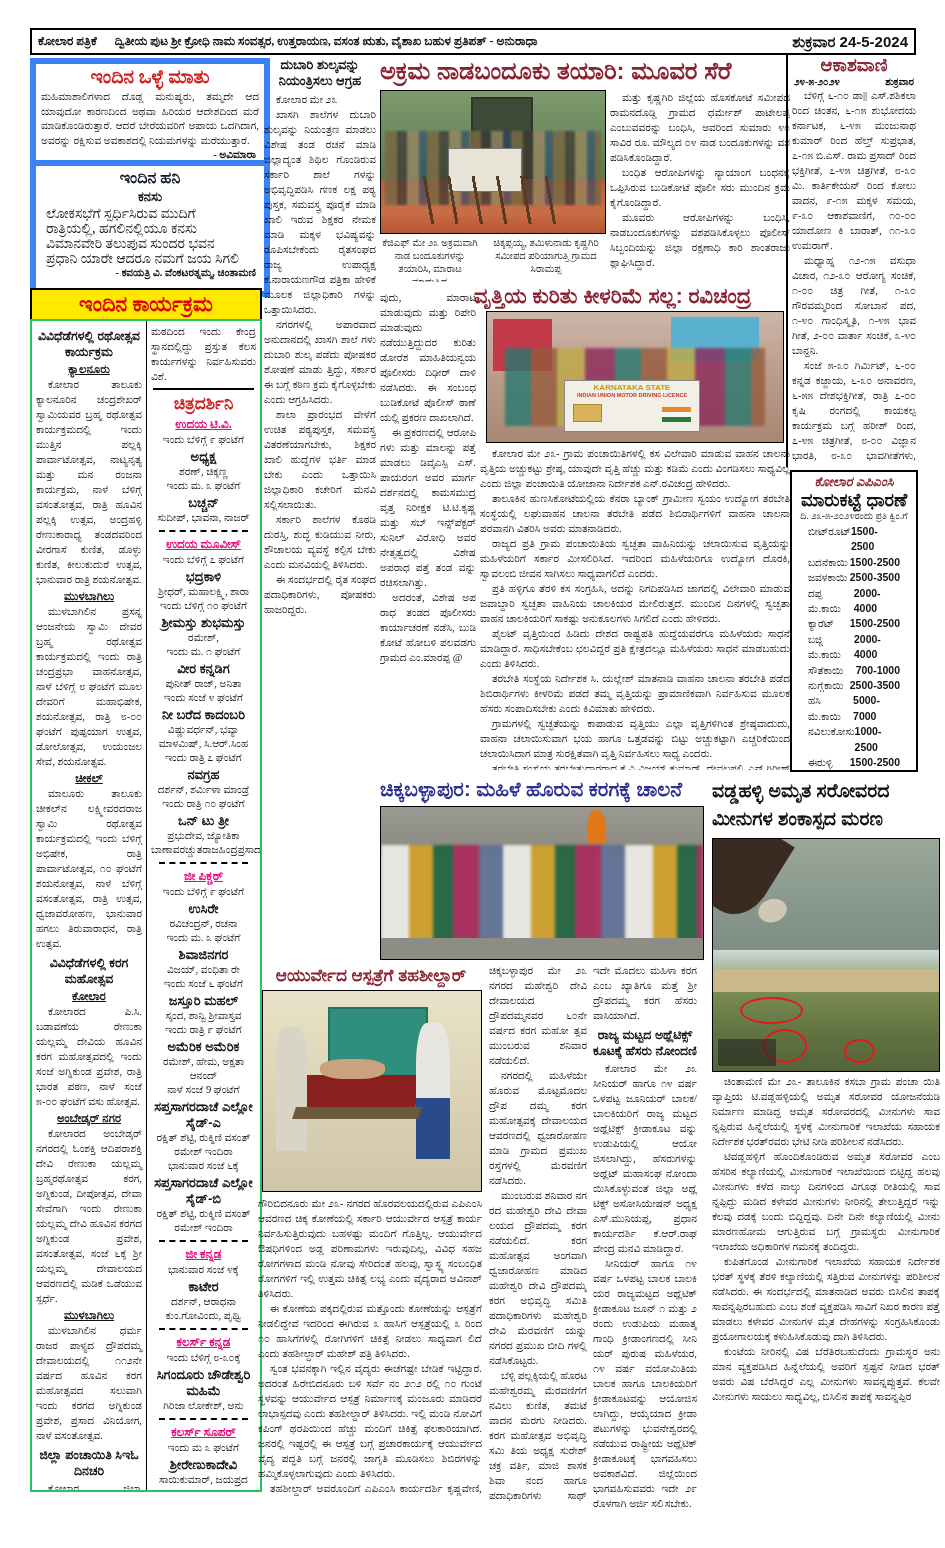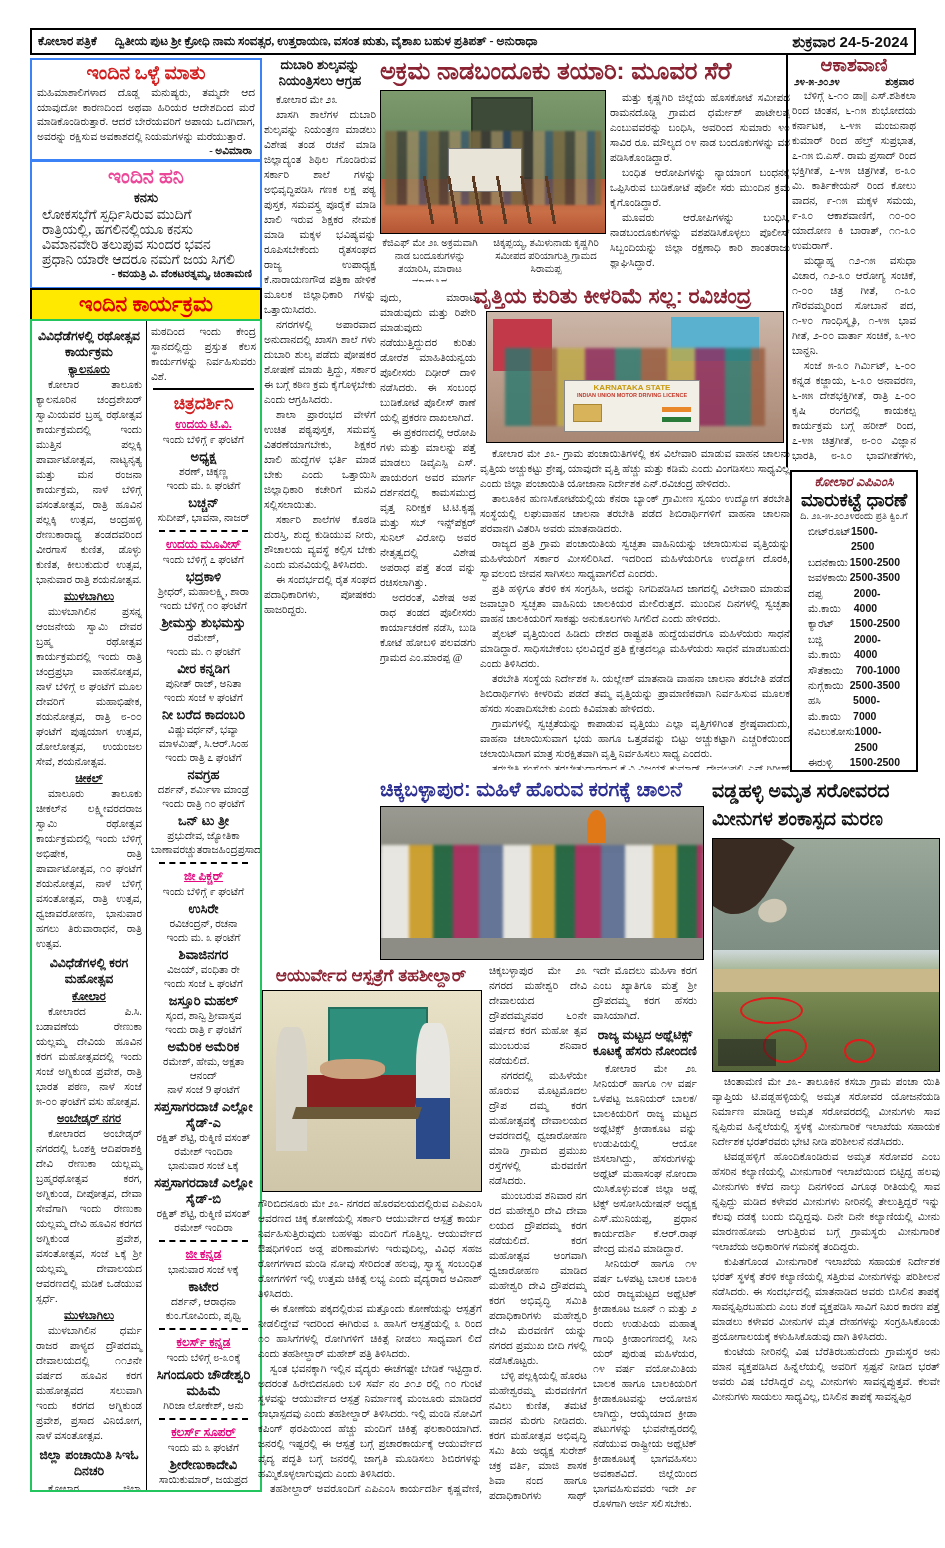--- a/index.html
+++ b/index.html
@@ -7,23 +7,23 @@
         font-family:"Liberation Serif","DejaVu Serif",serif;color:#111;}
   .abs{position:absolute;}
   .nb{overflow:hidden;}
   
   #masthead{left:30px;top:28px;width:882px;height:23px;border:2px solid #000;background:#fff;
             display:flex;align-items:center;font-size:12px;}
   #mh-name{font-weight:bold;margin-left:6px;white-space:nowrap;}
   #mh-info{flex:1;text-align:left;margin-left:18px;white-space:nowrap;overflow:hidden;font-weight:bold;}
   #mh-date{font-weight:bold;font-size:15px;margin-right:6px;white-space:nowrap;font-family:"Liberation Sans",sans-serif;}
   
-  .box{border:2px solid #3b82f6;background:#fff;}
+  .box{border:6px solid #3b82f6;background:#fff;}
   .gw-title{color:#d31f1f;font-weight:bold;font-size:19px;text-align:center;line-height:22px;margin-top:2px;}
-  .hani-title{color:#ec4899;font-weight:bold;font-size:20px;text-align:center;margin-top:3px;}
+  .hani-title{color:#0f172a;font-weight:bold;font-size:16px;text-align:center;margin-top:3px;}
   .sub-b{font-weight:bold;font-size:13px;text-align:center;margin-top:2px;}
   .small-just{font-size:10.5px;line-height:14.5px;text-align:justify;padding:2px 5px 0 5px;}
   .poem{font-size:14px;line-height:15px;padding:1px 8px 0 10px;}
   .sign-r{font-size:10.5px;font-weight:bold;text-align:right;padding-right:8px;margin-top:1px;}
   #banner{left:30px;top:288px;width:228px;height:29px;background:#ffe900;border:2px solid #000;
           color:#e00000;font-weight:bold;font-size:21px;text-align:center;line-height:29px;}
   #progbox{left:30px;top:319px;width:228px;height:1169px;border:2px solid #22c55e;display:flex;}
   .pcol{width:50%;padding:3px 4px;box-sizing:border-box;overflow:hidden;}
   .pcol+.pcol{border-left:1.5px solid #000;}
   

